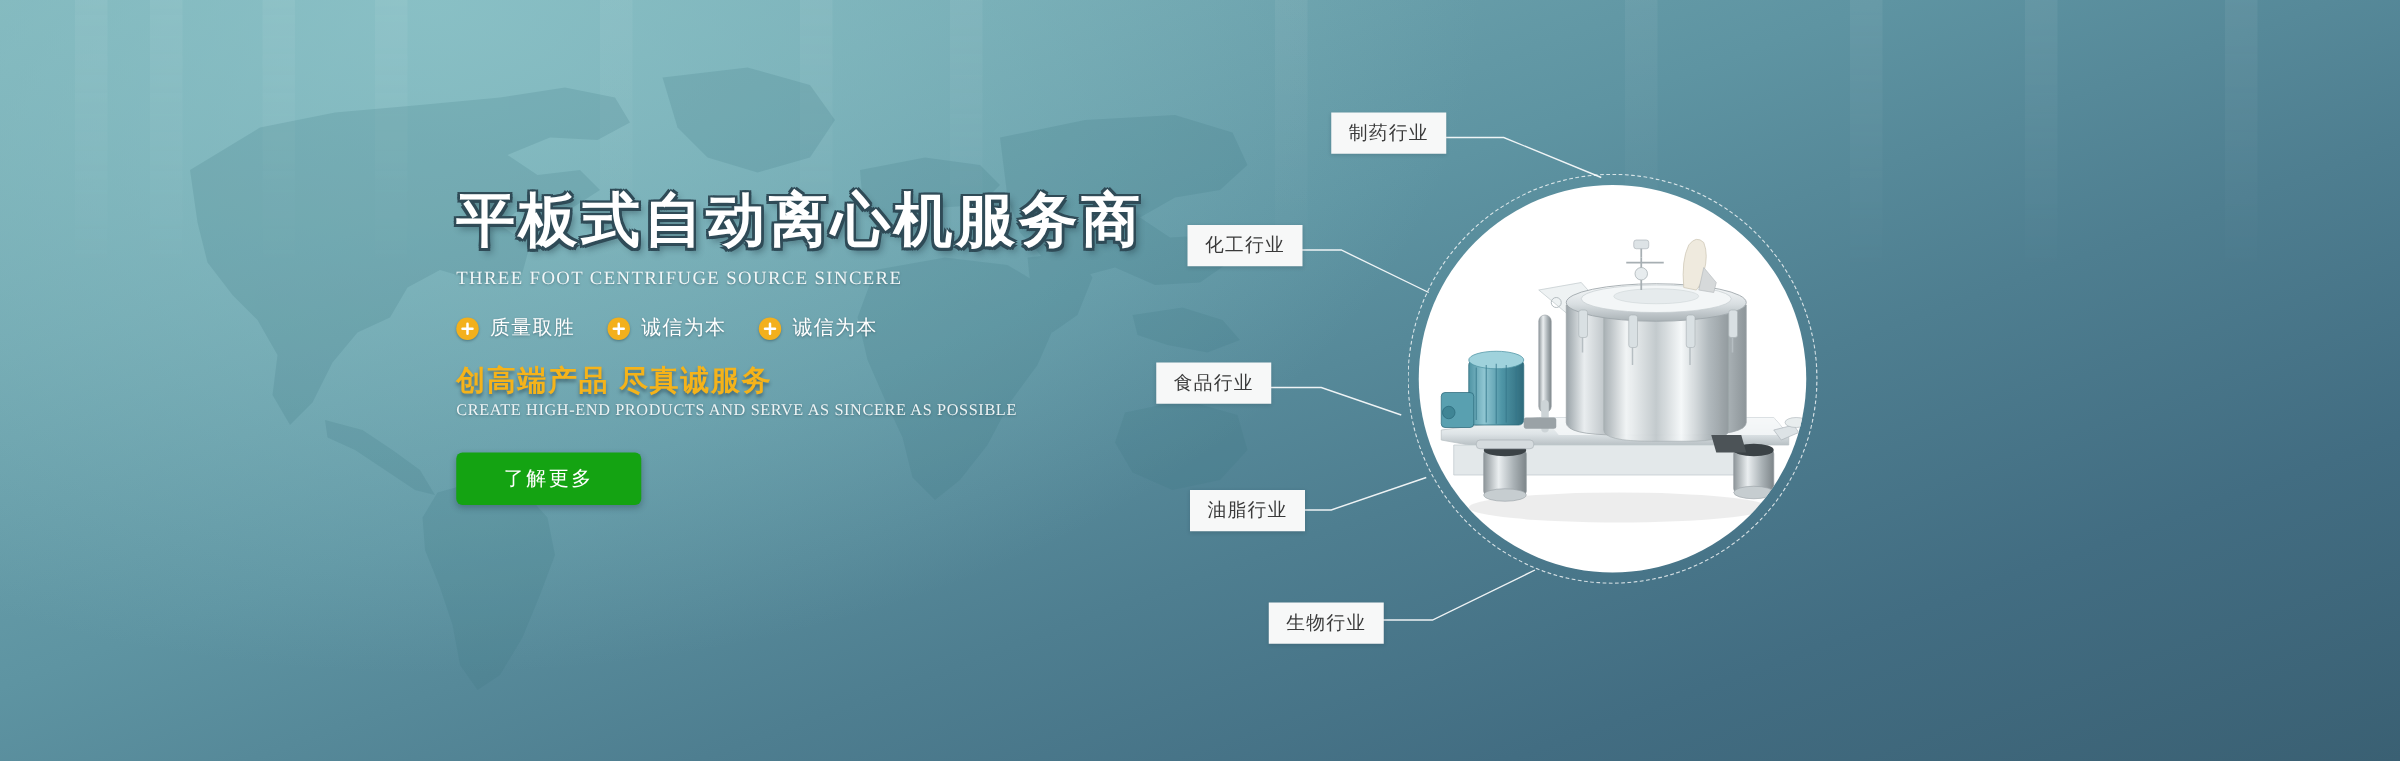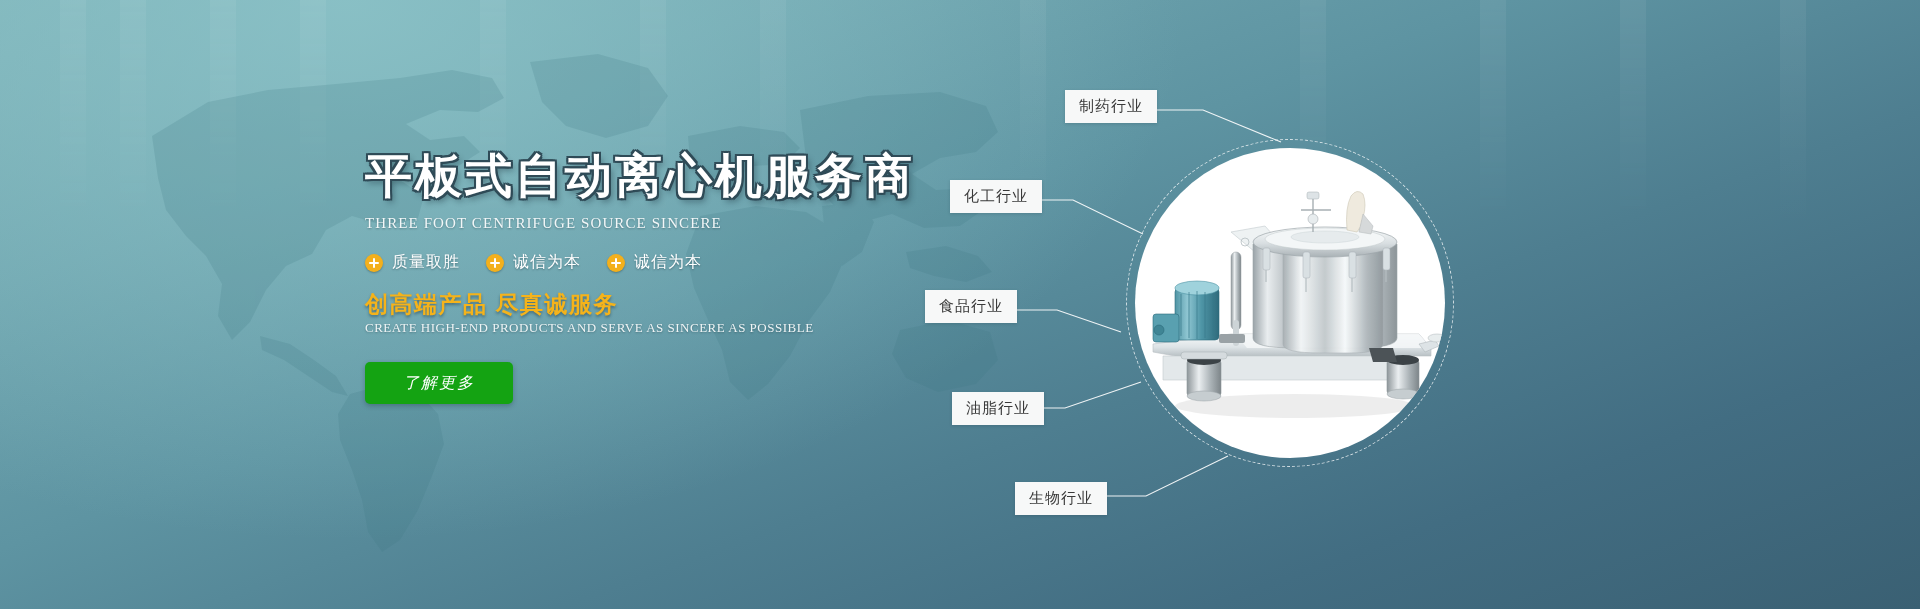--- a/index.html
+++ b/index.html
@@ -105,21 +105,20 @@
     display:block;
     margin-top:26px;
     width:148px; height:42px;
     border:none; border-radius:5px;
     background:#14a312;
     color:#ffffff;
     font-family:"Liberation Sans", sans-serif;
     font-size:16px; letter-spacing:2px;
     cursor:pointer;
     box-shadow:0 2px 5px rgba(20,40,50,0.3);
-    font-style:italic;
   }
 
   
   .product-wrap { position:absolute; left:1135px; top:148px; width:310px; height:310px; }
   .dash-ring {
     position:absolute; inset:-9px;
     border-radius:50%;
     border:1px dashed rgba(255,255,255,0.75);
   }
   .circle-bg {

